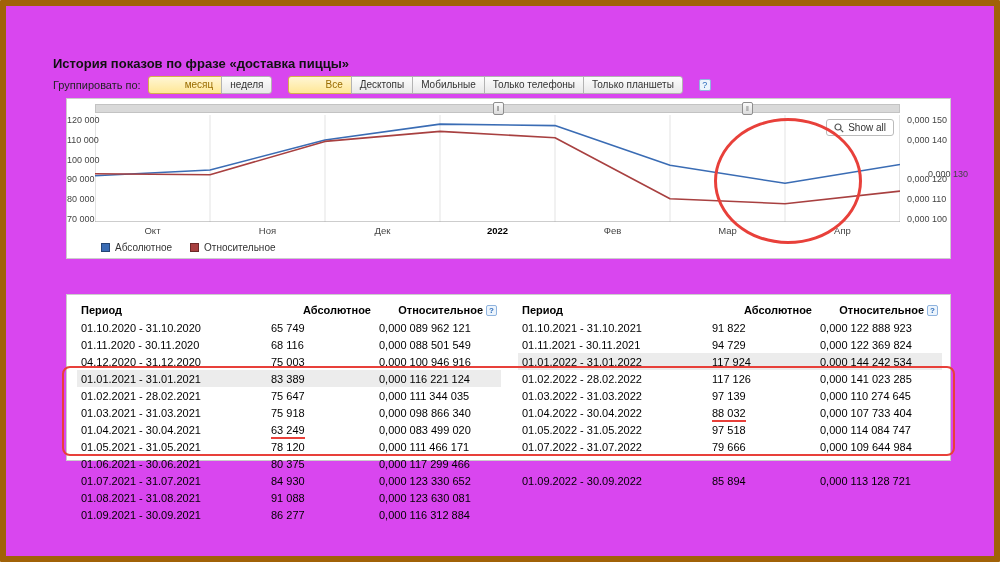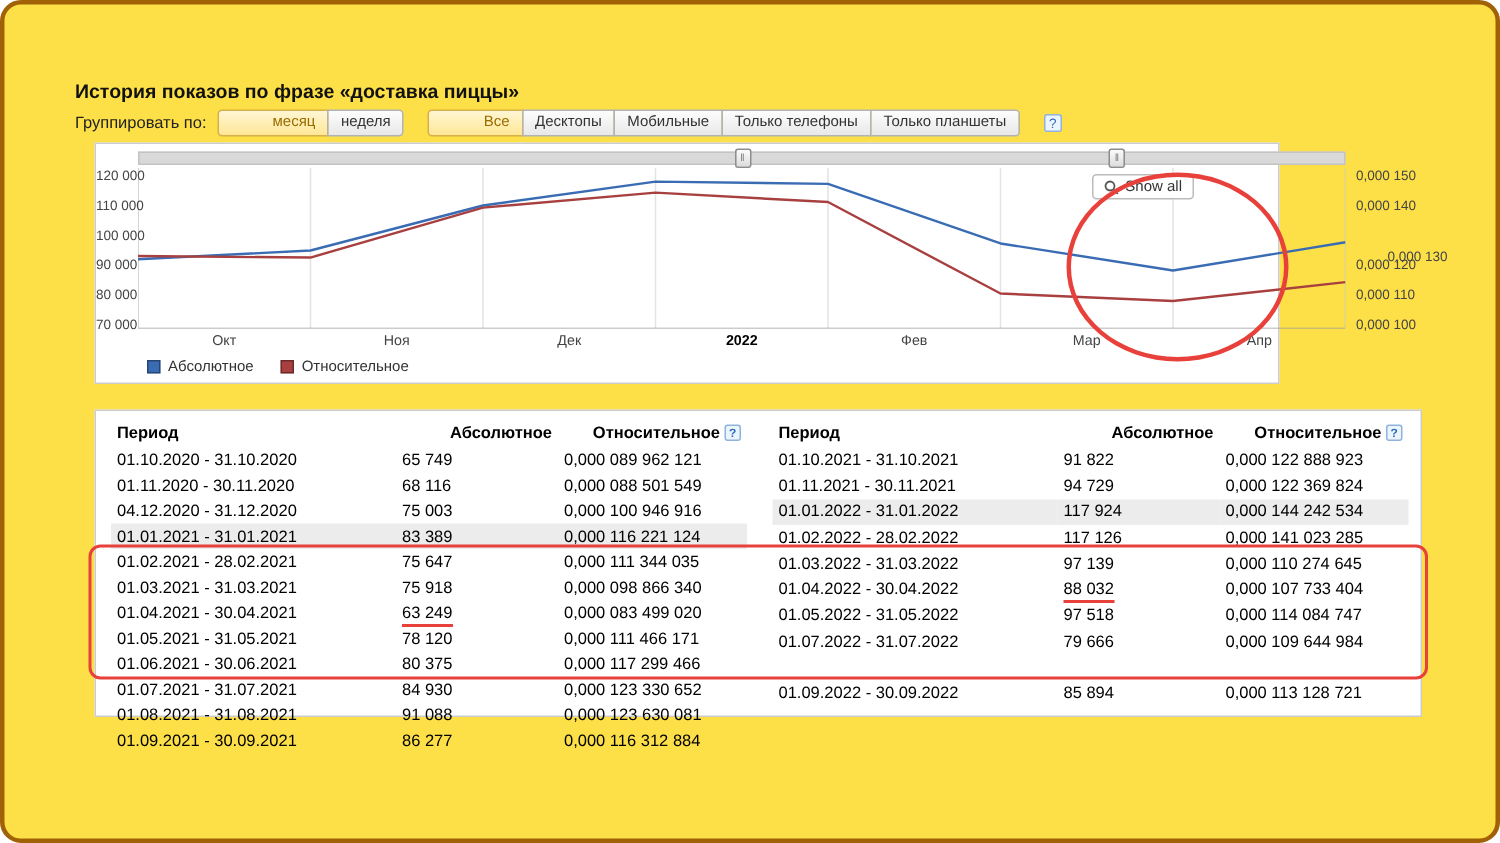--- a/index.html
+++ b/index.html
@@ -1,38 +1,38 @@
 <!DOCTYPE html>
 <html><head>
 <meta charset="utf-8">
 <style>
   * { margin:0; padding:0; box-sizing:border-box; }
   html,body { background:#fff; }
   body { width:1000px; height:562px; font-family:"Liberation Sans", sans-serif; position:relative; }
-  .page { position:relative; width:1000px; height:562px; background:#fde047;
-          border:3px solid #a16207; border-radius:14px; overflow:hidden; }
+  .page { position:relative; width:1000px; height:562px; background:#d946ef;
+          border:6px solid #a16207; border-radius:1px; overflow:hidden; }
 
   .title { position:absolute; left:47px; top:50px; font-size:13px; font-weight:bold; color:#111; }
 
   .controls { position:absolute; left:47px; top:70px; display:flex; align-items:center; font-size:11px; color:#222; }
   .group-label { margin-right:7px; }
   .btn-group { display:flex; margin-right:16px; }
   button.yb { font-family:inherit; font-size:10px; line-height:12px; padding:2px 8px;
               background:linear-gradient(#fdfdfd,#e8e8e8); border:1px solid #b3b3b3; color:#333;
               cursor:pointer; margin-left:-1px; }
   .btn-group button:first-child { border-radius:3px 0 0 3px; margin-left:0;padding-left:36px; }
   .btn-group button:last-child { border-radius:0 3px 3px 0; }
   button.yb.selected { background:linear-gradient(#fff6d4,#ffe796); border-color:#d6b04a; color:#9a6c00; }
   .help { display:inline-flex; align-items:center; justify-content:center; width:12px; height:12px;
           border:1px solid #8fb3de; border-radius:2px; color:#2c6bba; background:#ecf4fc;
           font-size:9px; line-height:9px; cursor:pointer; }
   .help.sm { width:11px; height:11px; font-size:8px; margin-left:3px; vertical-align:1px; }
 
   
-  .chart-panel { position:absolute; left:60px; top:92px; width:790px; height:161px;
+  .chart-panel { position:absolute; left:60px; top:92px; width:885px; height:161px;
                  border:1px solid #cccccc; background:#fff; }
   .range-bar { position:absolute; left:28px; top:5px; width:805px; height:9px;
                background:#d9d9d9; border:1px solid #c3c3c3; cursor:pointer; }
   .range-handle { position:absolute; top:3px; width:11px; height:13px;
                   background:linear-gradient(#fbfbfb,#dcdcdc); border:1px solid #8d8d8d; border-radius:2px;
                   display:flex; align-items:center; justify-content:center;
                   font-size:7px; color:#777; cursor:ew-resize; z-index:3; }
   .plot-wrap { position:absolute; left:28px; top:16px; width:805px; height:107px; }
   #plot { display:block; width:805px; height:107px; }
   .ytick { position:absolute; font-size:9px; color:#444; white-space:nowrap; }
@@ -41,21 +41,21 @@
   .xtick { position:absolute; top:126px; width:80px; text-align:center; font-size:9.5px; color:#444; }
   .xtick.bold { font-weight:bold; color:#000; }
   .show-all { position:absolute; top:20px; right:56px; display:flex; align-items:center; gap:4px;
               font-family:inherit; font-size:10px; padding:2px 7px; background:#fff;
               border:1px solid #bbb; border-radius:3px; color:#333; cursor:pointer; }
   .legend { position:absolute; left:34px; top:143px; display:flex; gap:18px; align-items:center; }
   .legend-item { display:flex; align-items:center; gap:5px; font-size:10px; color:#333; }
   .swatch { width:9px; height:9px; border:1px solid rgba(0,0,0,.35); display:inline-block; }
 
   
-  .tables-panel { position:absolute; left:60px; top:270px; width:885px; height:205px;
+  .tables-panel { position:absolute; left:60px; top:288px; width:885px; height:167px;
                   border:1px solid #cccccc; background:#fff; padding:6px 10px; display:flex; gap:17px; }
   table.wtab { border-collapse:collapse; table-layout:fixed; width:424px; font-size:11px; color:#000; }
   table.wtab th { font-weight:bold; text-align:left; padding:2px 4px; height:18px; white-space:nowrap; }
   table.wtab th.num { text-align:right; }
   table.wtab td { padding:1px 4px; height:17px; white-space:nowrap; }
   table.wtab td.num { text-align:left; }
   tr.hl { background:#ececec; }
   .red-underline { border-bottom:2px solid #e8403a; padding-bottom:1px; }
 
   

